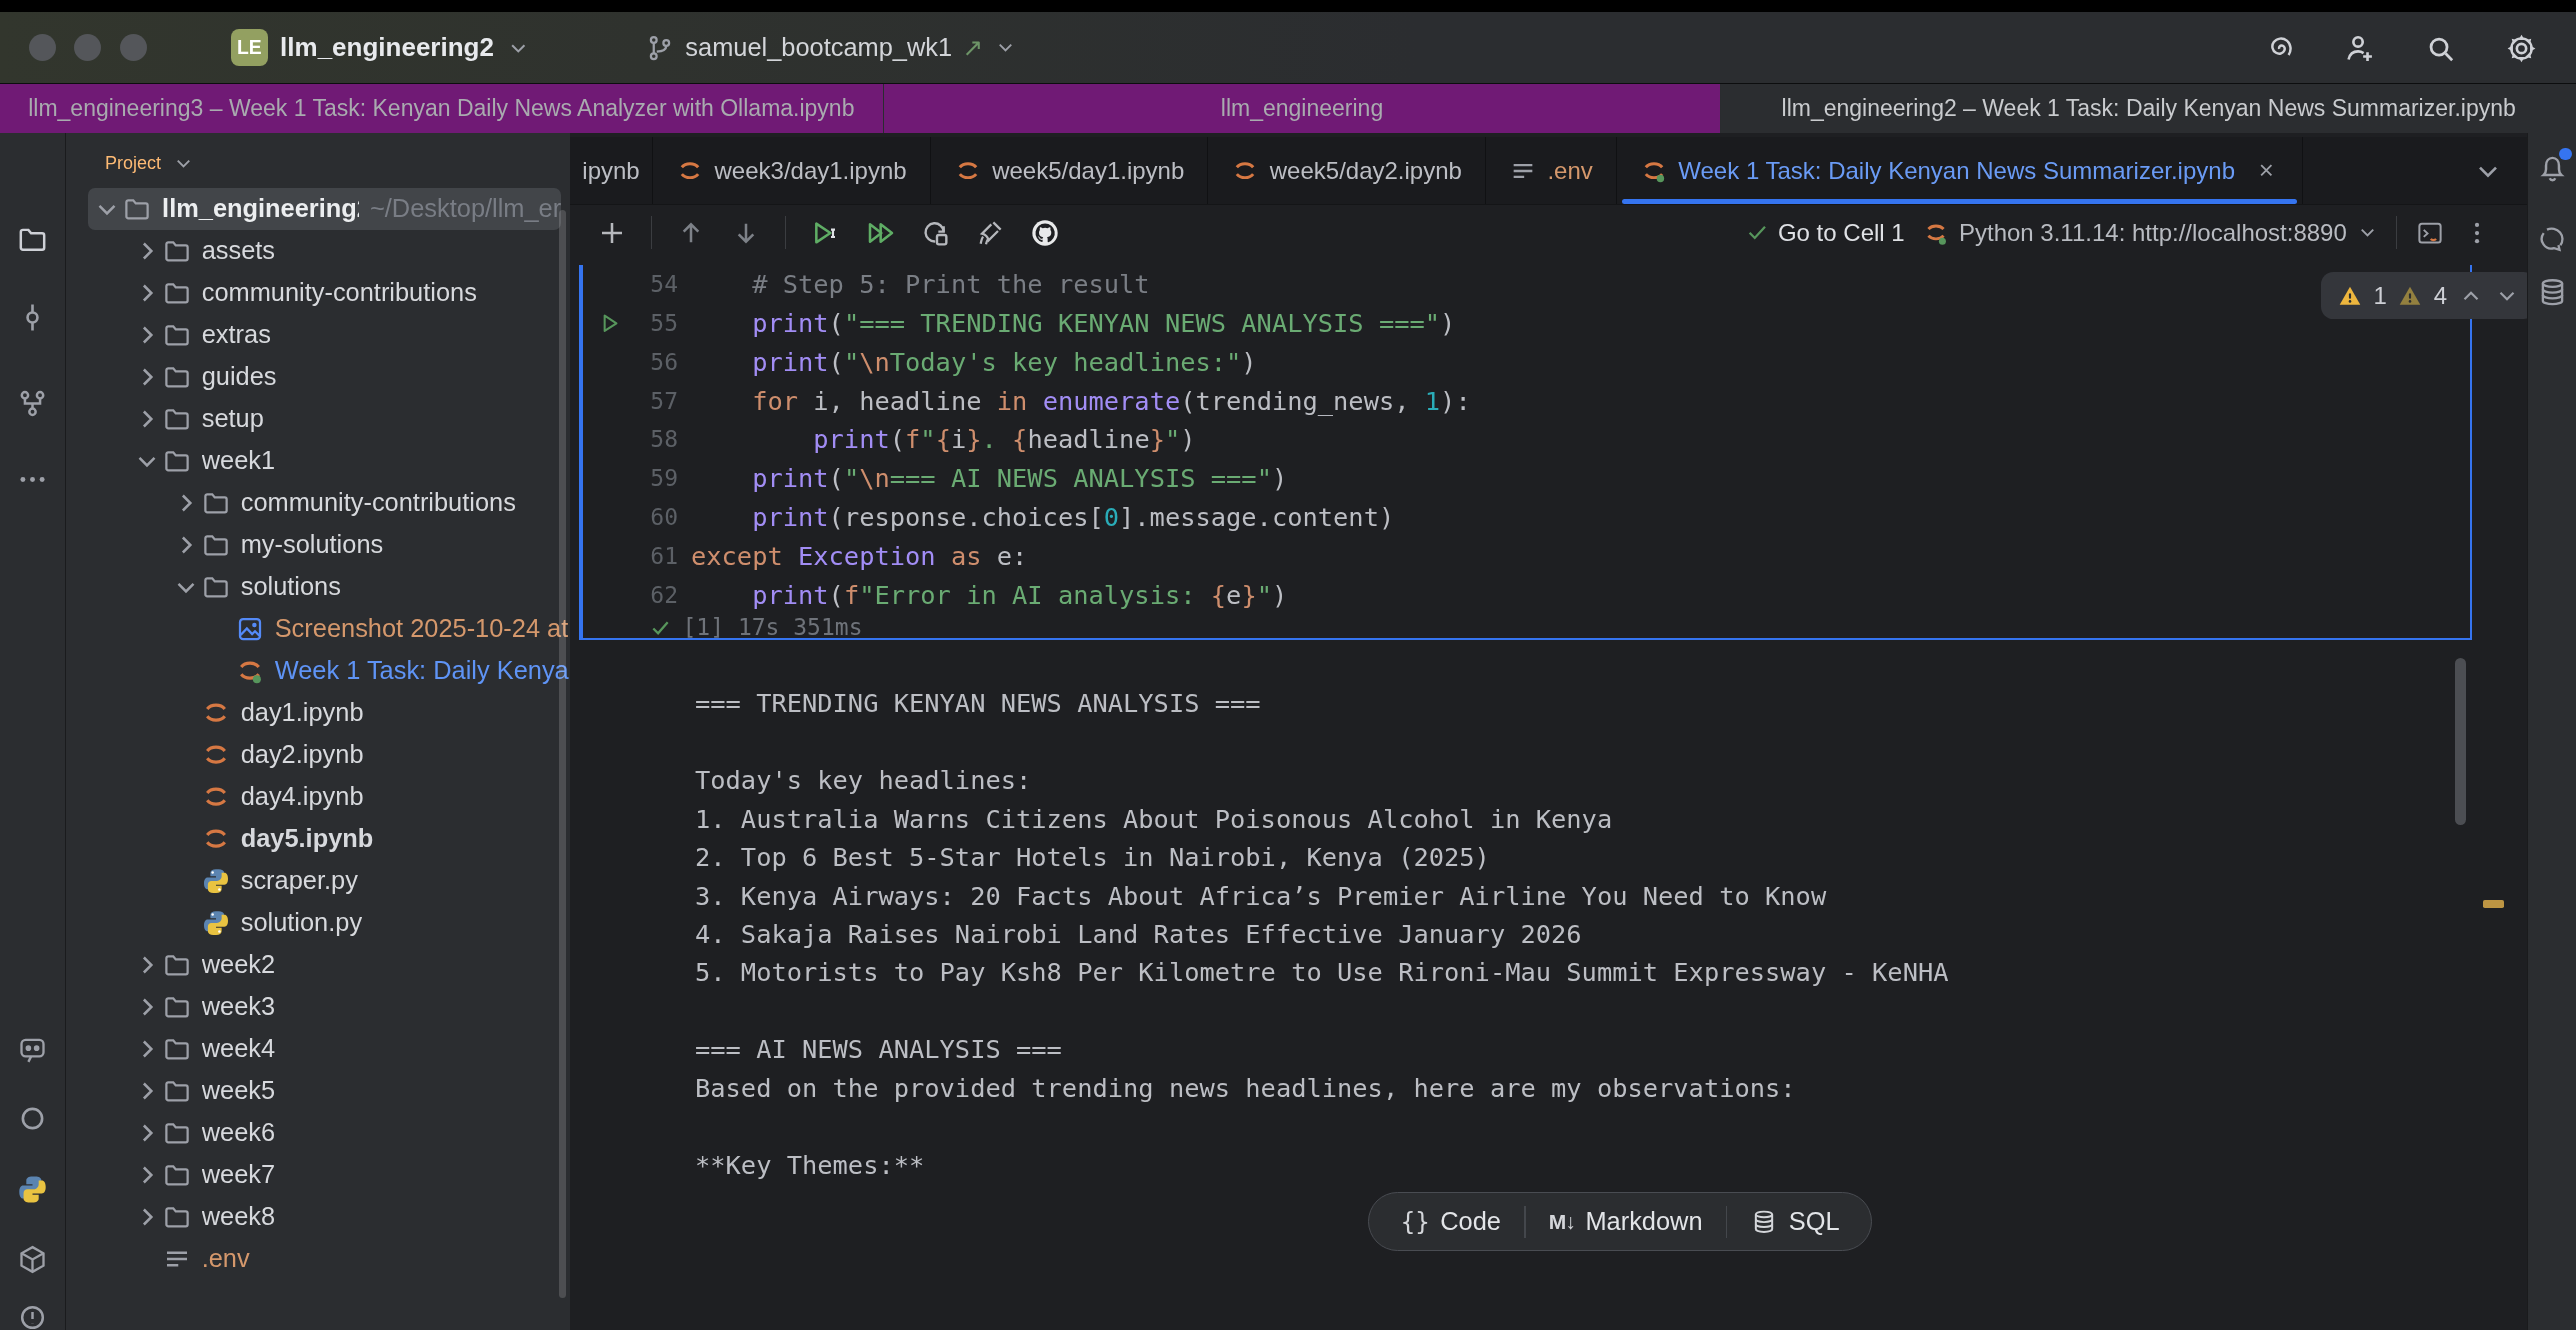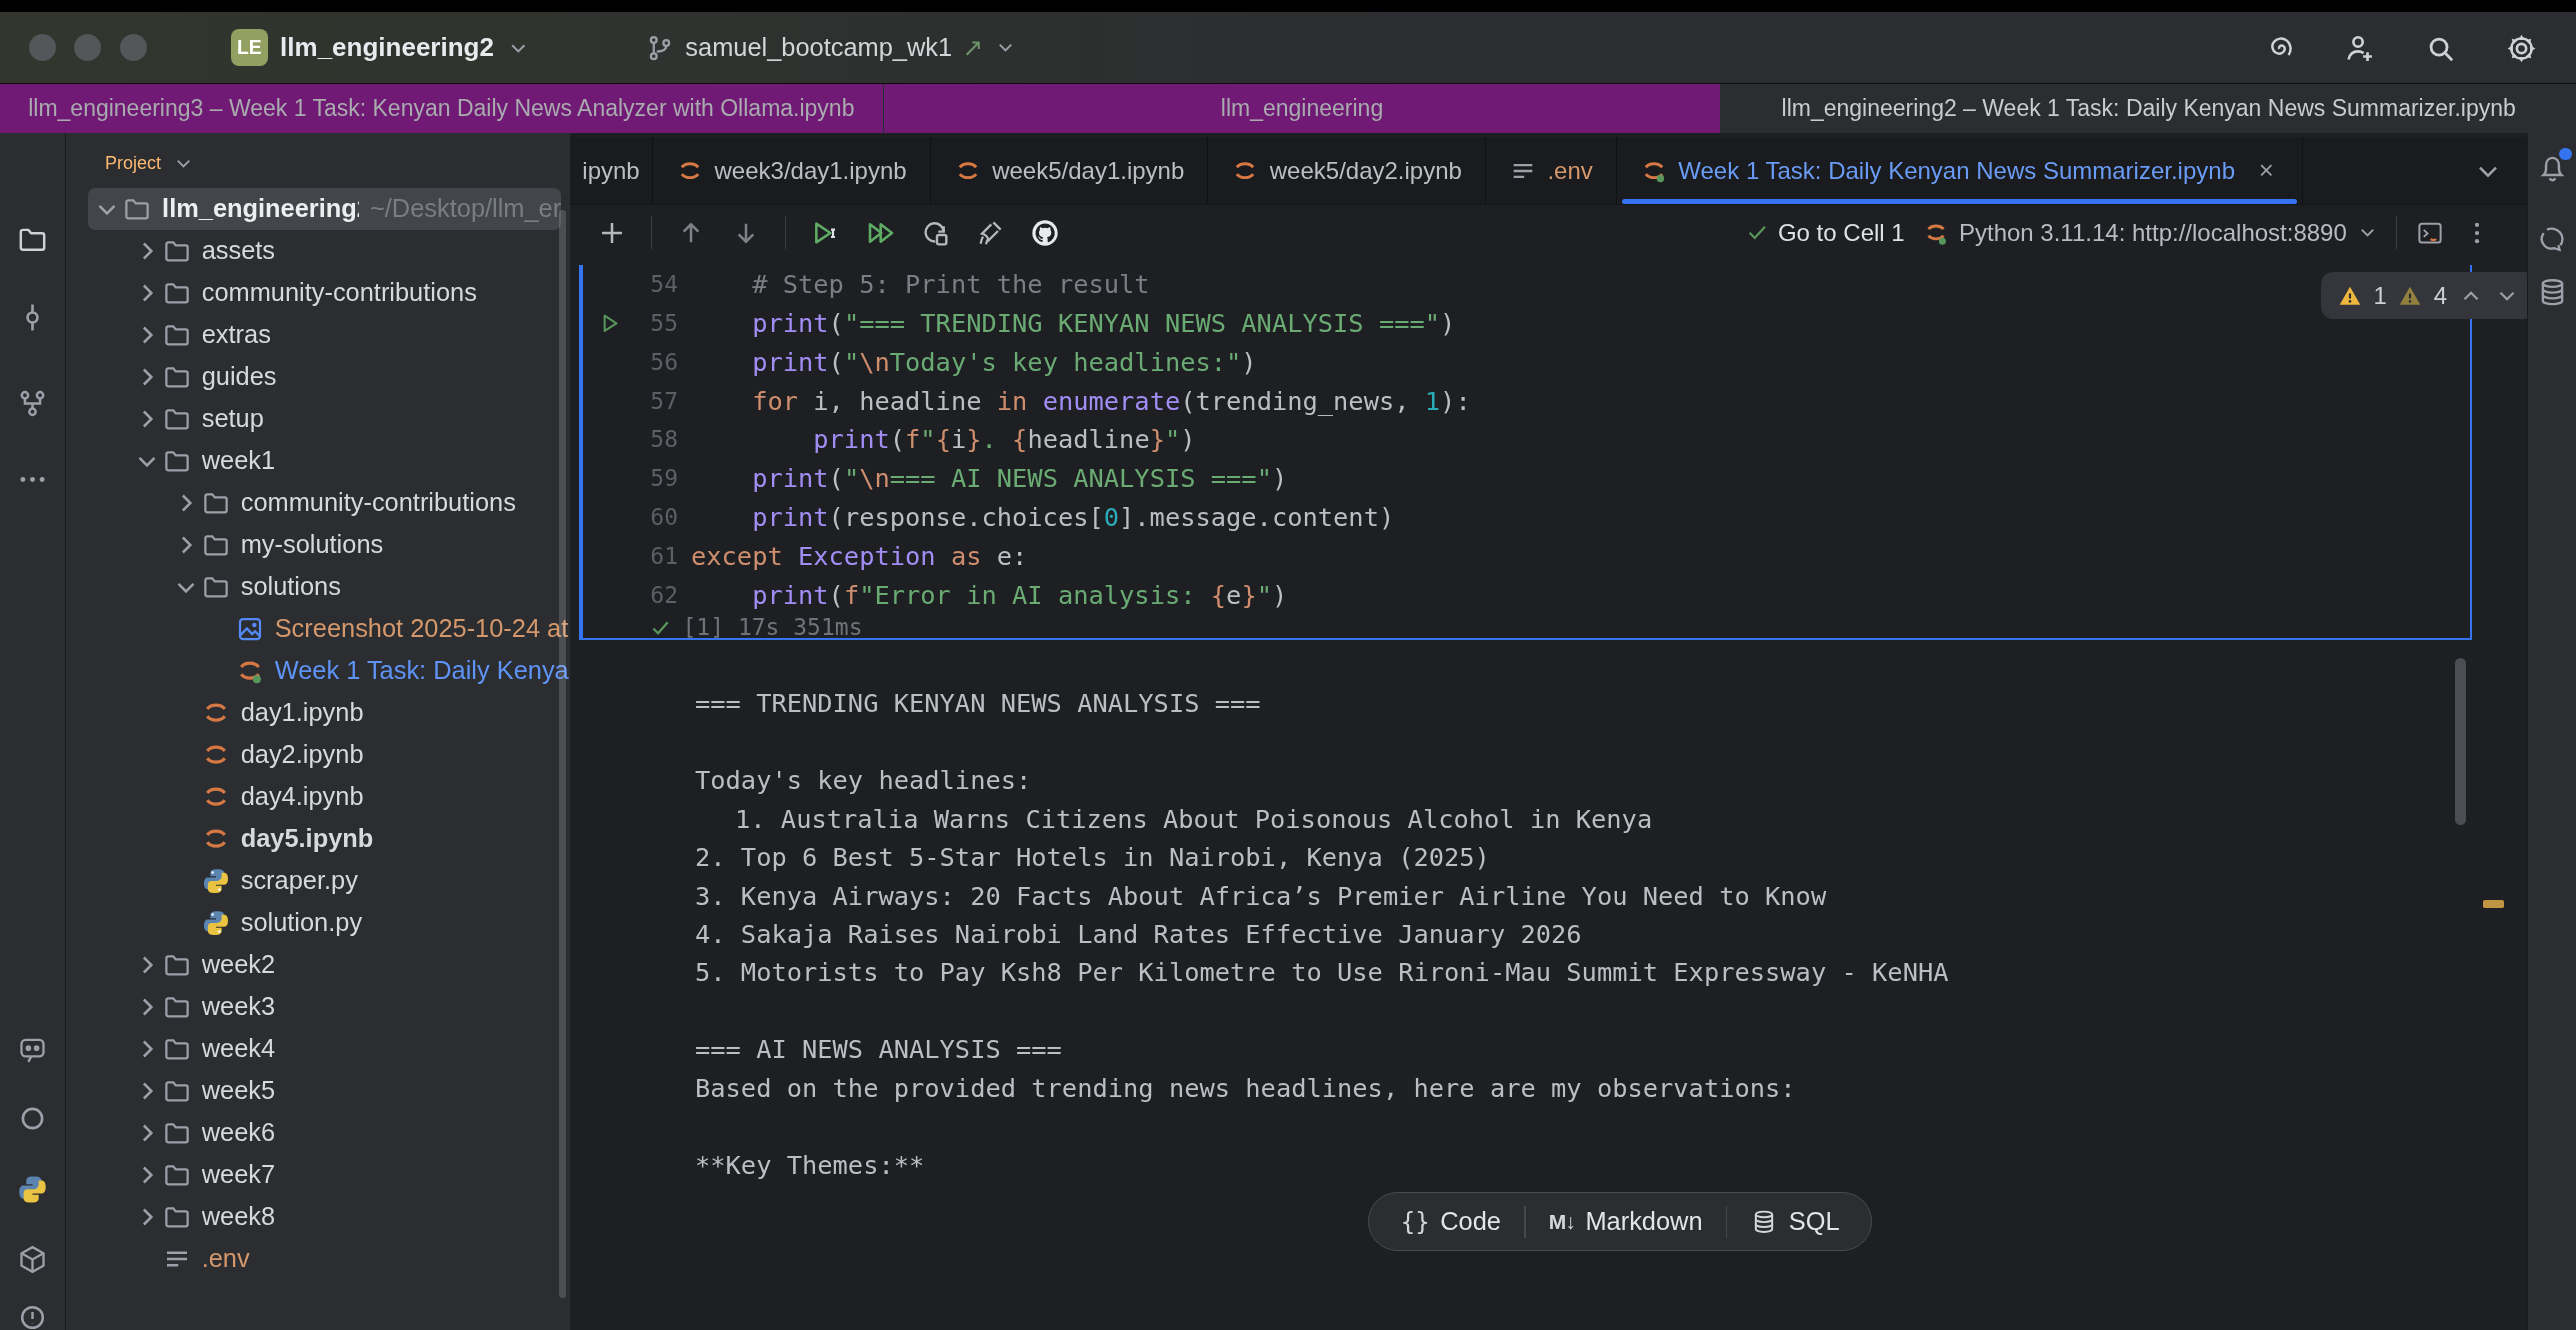--- a/index.html
+++ b/index.html
@@ -765,21 +765,21 @@
           <svg viewBox="0 0 24 24" fill="none" stroke="#57965c" stroke-width="2.4">
               <path d="M4.5 13l5 5 10-11.5"></path>
             </svg>
           </span>
         <span class="exectext">[1] 17s 351ms</span>
       </div>
       <div id="outputs">
           <div class="oline" style="top: 419px;">=== TRENDING KENYAN NEWS ANALYSIS ===</div>
           <div class="oline" style="top: 458px;"></div>
           <div class="oline" style="top: 496px;">Today's key headlines:</div>
-          <div class="oline" style="top: 535px; margin-left: 40px;">1. Australia Warns Citizens About Poisonous Alcohol in Kenya</div>
+          <div class="oline" style="top: 535px;">1. Australia Warns Citizens About Poisonous Alcohol in Kenya</div>
           <div class="oline" style="top: 573px;">2. Top 6 Best 5-Star Hotels in Nairobi, Kenya (2025)</div>
           <div class="oline" style="top: 612px;">3. Kenya Airways: 20 Facts About Africa’s Premier Airline You Need to Know</div>
           <div class="oline" style="top: 650px;">4. Sakaja Raises Nairobi Land Rates Effective January 2026</div>
           <div class="oline" style="top: 688px;">5. Motorists to Pay Ksh8 Per Kilometre to Use Rironi-Mau Summit Expressway - KeNHA</div>
           <div class="oline" style="top: 727px;"></div>
           <div class="oline" style="top: 765px;">=== AI NEWS ANALYSIS ===</div>
           <div class="oline" style="top: 804px;">Based on the provided trending news headlines, here are my observations:</div>
           <div class="oline" style="top: 842px;"></div>
           <div class="oline" style="top: 881px;">**Key Themes:**</div>
         </div>

